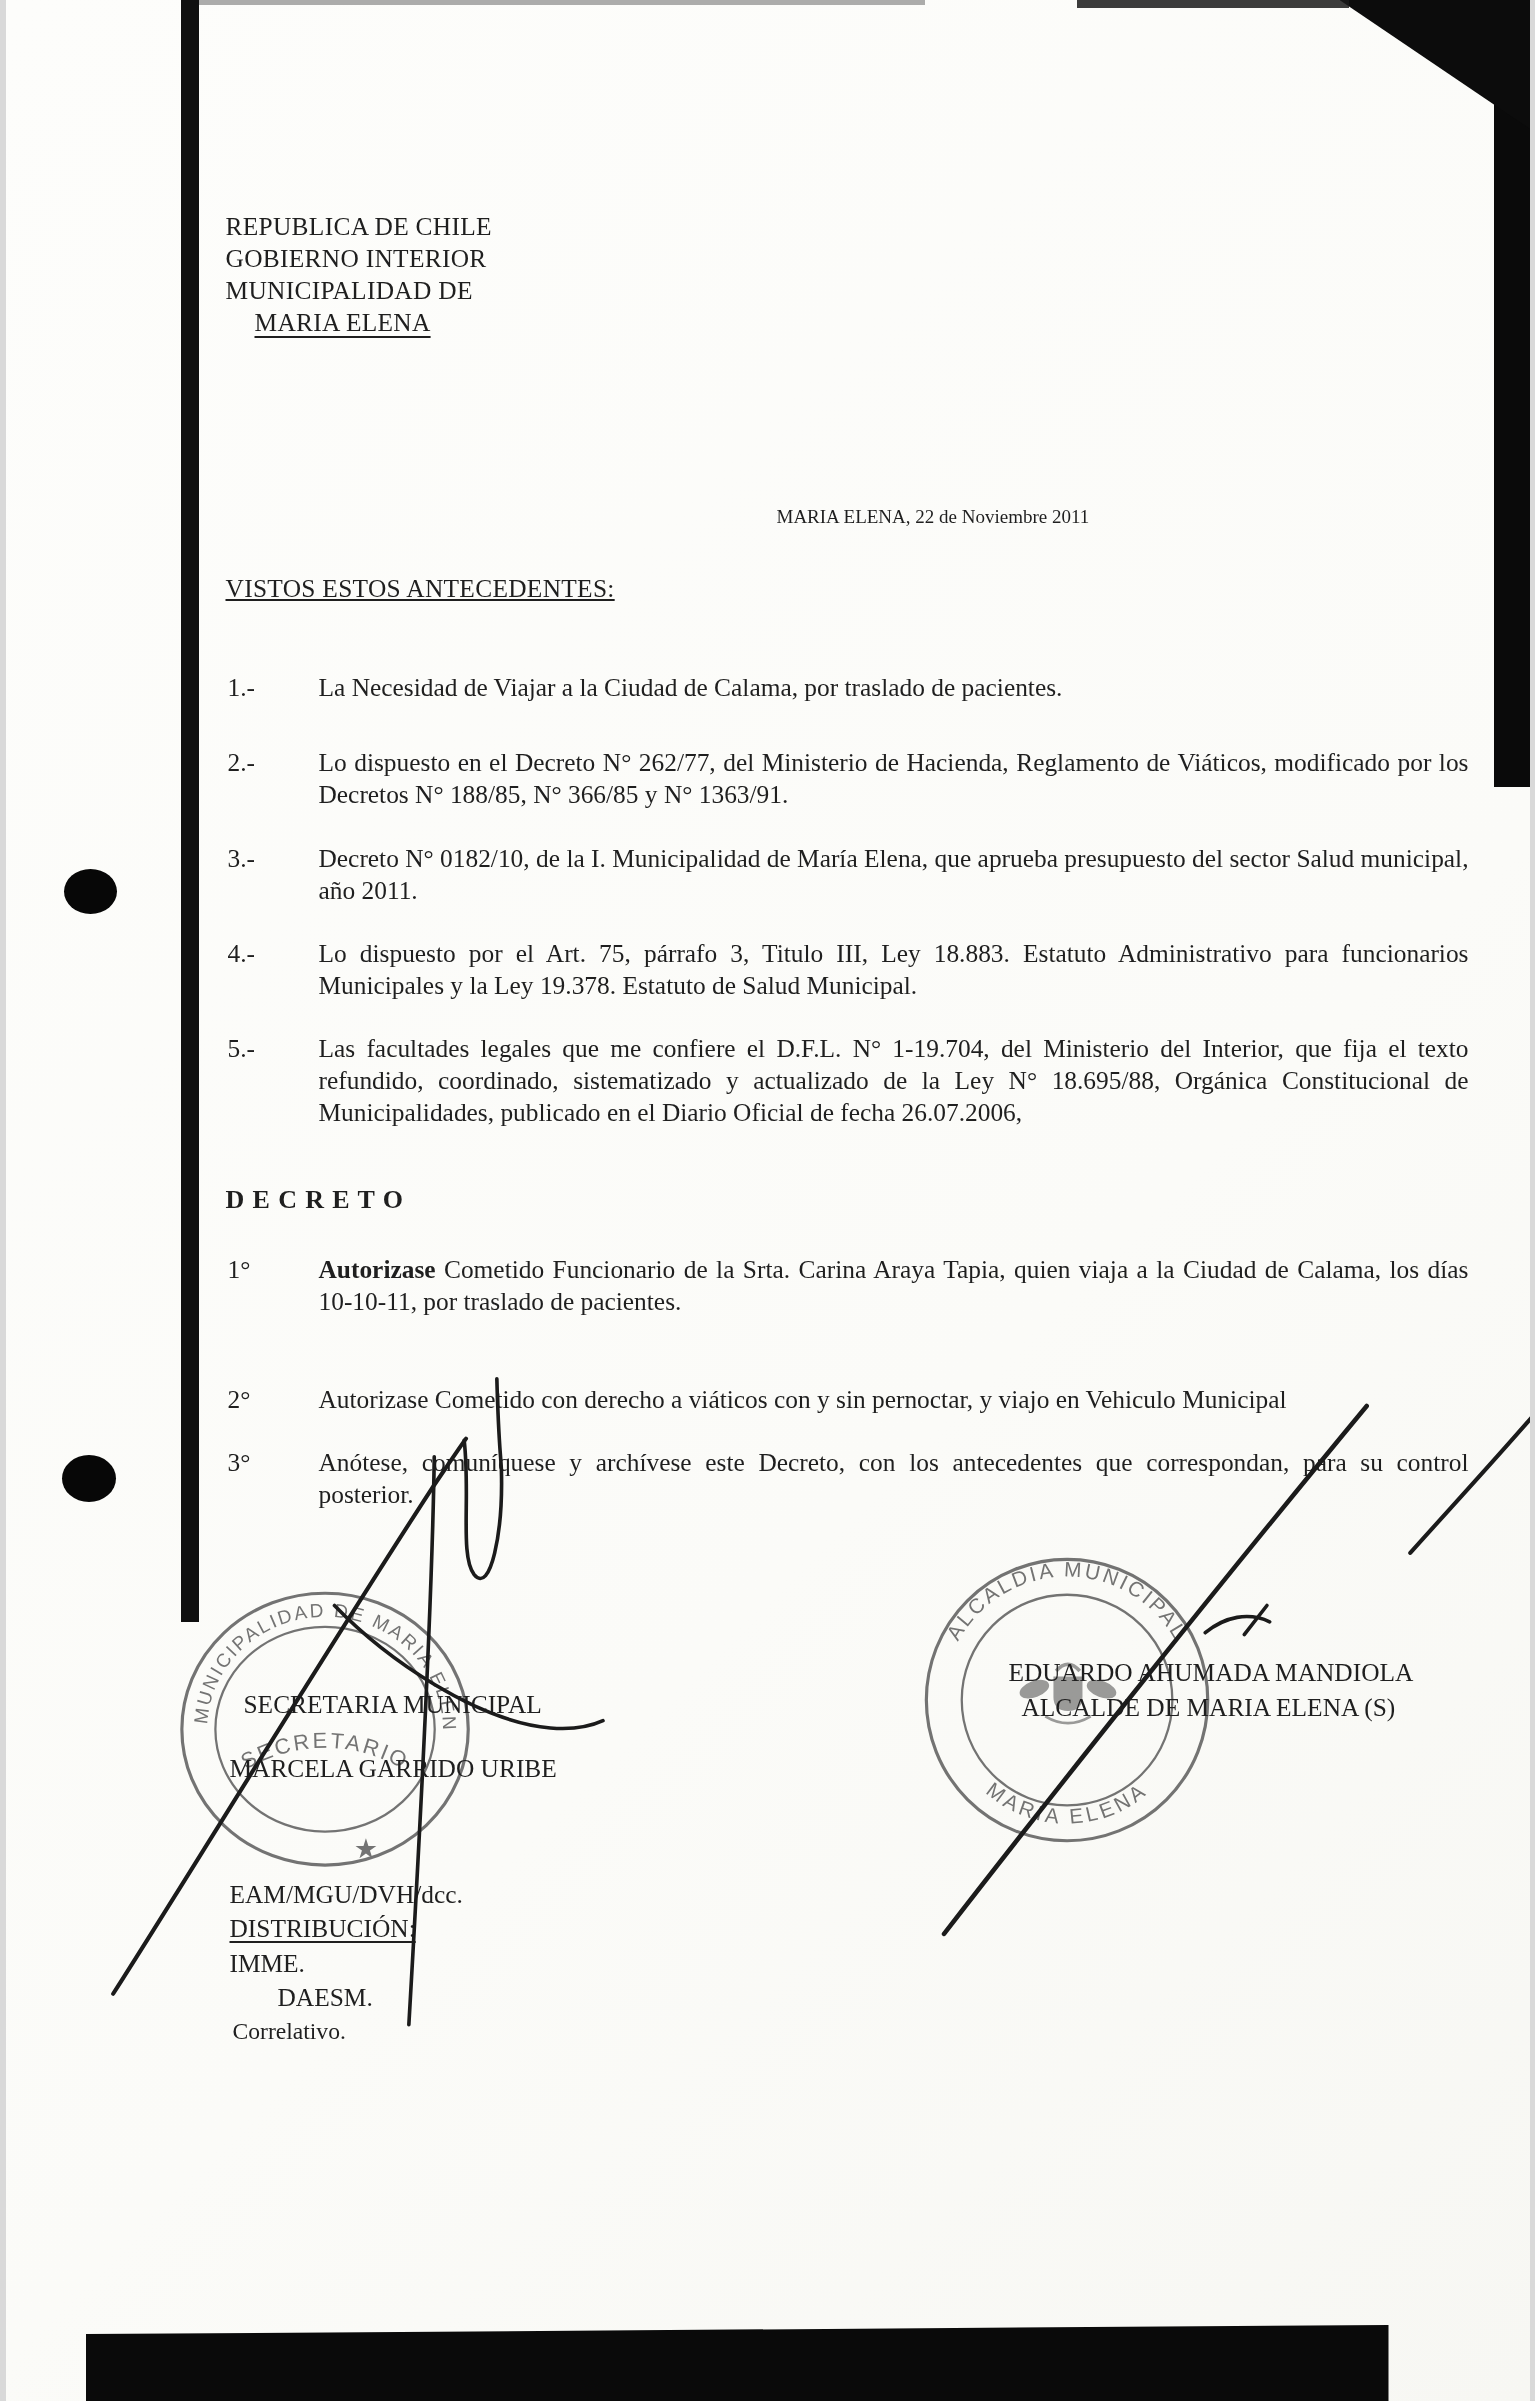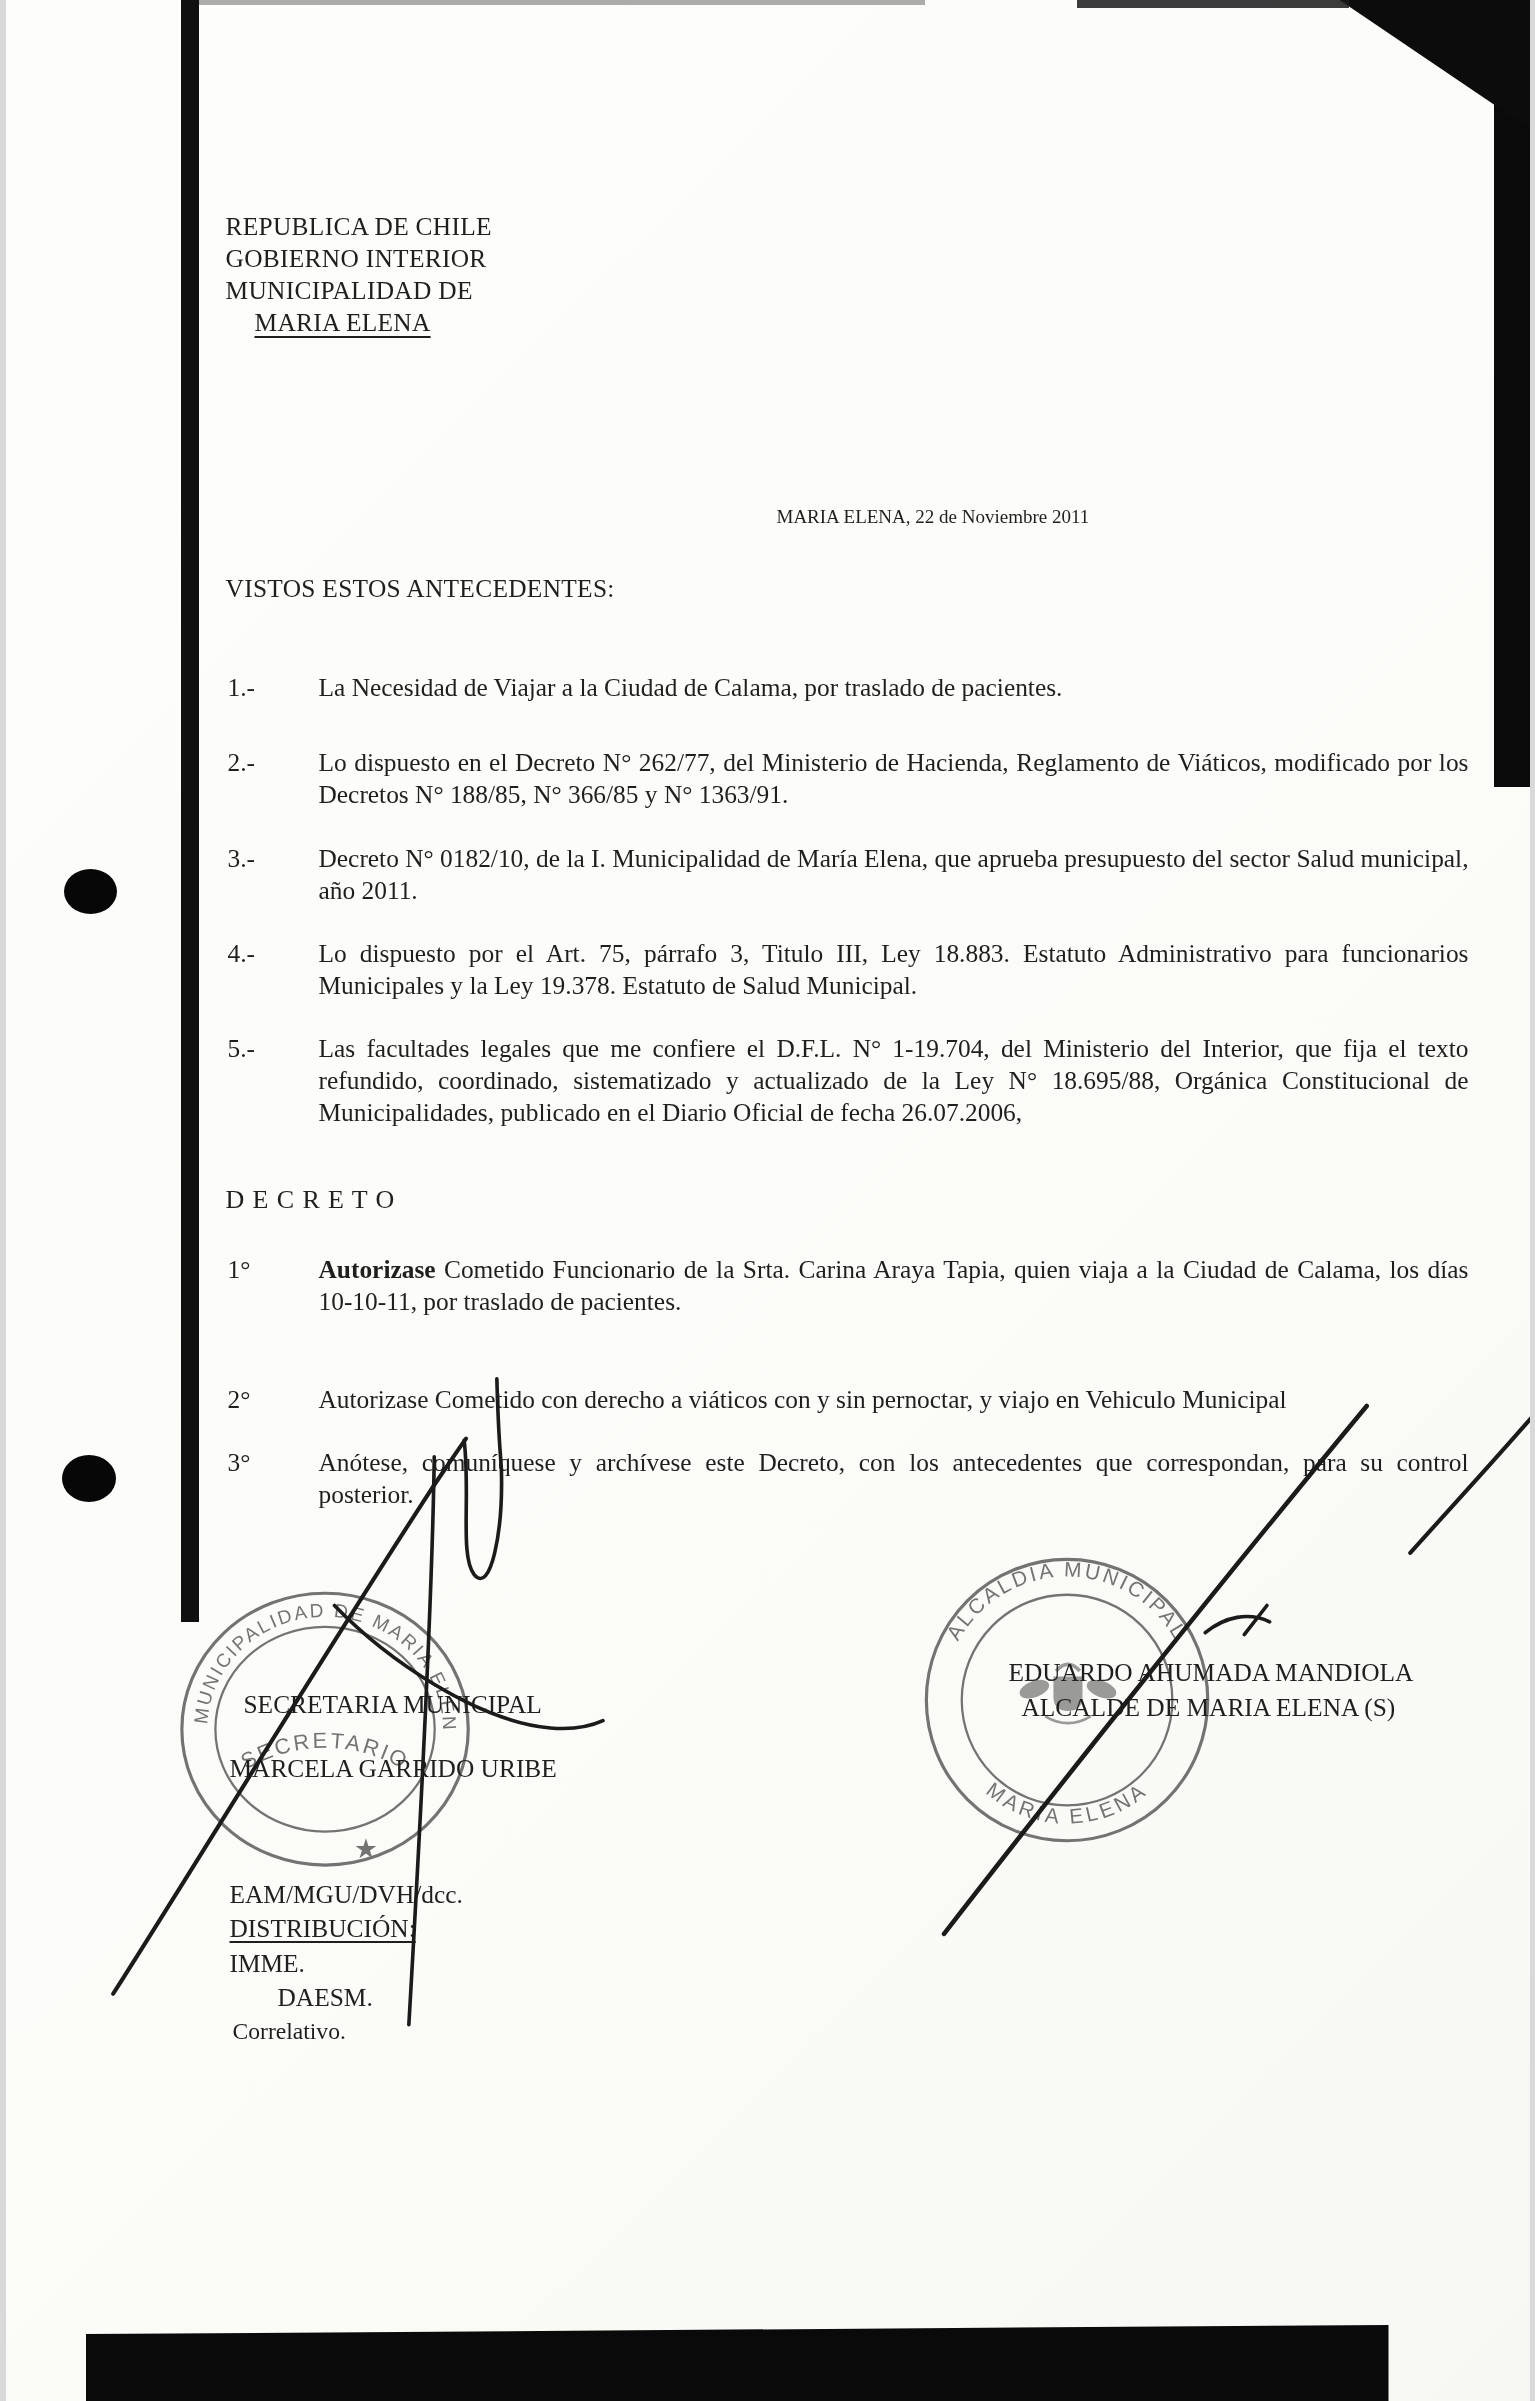--- a/index.html
+++ b/index.html
@@ -23,32 +23,32 @@
   .hole { position:absolute; background:#070707; border-radius:50%; }
   .hole-1 { left:58px; top:869px;  width:53px; height:45px; }
   .hole-2 { left:56px; top:1455px; width:54px; height:47px; }
   .letterhead { position:absolute; left:220px; top:210px; font-size:25.4px; line-height:32px; letter-spacing:0.3px; }
   .letterhead .indent { margin-left:29px; text-decoration:underline; text-underline-offset:4.5px; }
 
   .decree-line { position:absolute; left:771px; top:388px; display:flex; align-items:baseline; font-size:25.4px; }
   .decree-number { font-size:67px; line-height:1; margin-left:25.4px; letter-spacing:2.7px; color:#161616; }
   .place-date { position:absolute; left:771px; top:506px; font-size:19px; }
 
-  .vistos { position:absolute; left:220px; top:574px; font-size:25.4px; letter-spacing:0.3px; }
+  .vistos { position:absolute; left:220px; top:574px; font-size:25.4px; letter-spacing:0.3px;text-decoration:underline; }
 
   .item { position:absolute; left:222px; font-size:25.4px; line-height:32px; }
   .item .num { position:absolute; left:0; top:0; white-space:nowrap; }
   .item .txt { margin-left:91px; width:1150px; text-align:justify; }
   .it-a1 { top:671px; }
   .it-a2 { top:746px; }
   .it-a3 { top:842px; }
   .it-a4 { top:937px; }
   .it-a5 { top:1032px; }
 
-  .decreto-h { position:absolute; left:220px; top:1185px; font-size:26px; font-weight:normal; letter-spacing:0.9px; }
+  .decreto-h { position:absolute; left:220px; top:1185px; font-size:26px; font-weight:bold; letter-spacing:0.9px; }
 
   .it-d1 { top:1253px; }
   .it-d2 { top:1383px; }
   .it-d3 { top:1446px; }
 
   
   .sig-text { position:absolute; font-size:25.4px; white-space:nowrap; z-index:6; }
   .sigl-name  { left:224px;  top:1754px; }
   .sigl-title { left:238px;  top:1690px; }
   .sigr-name  { left:1003px; top:1658px; }

